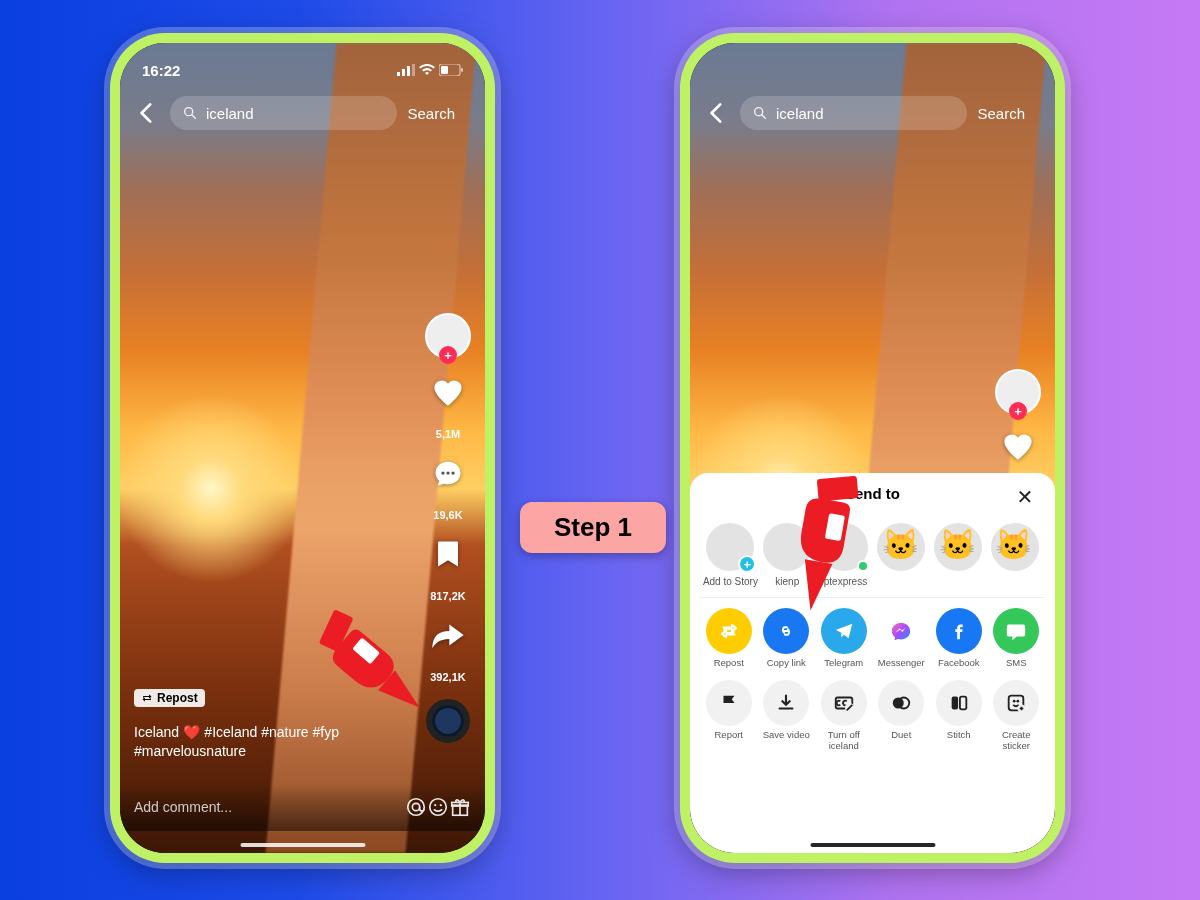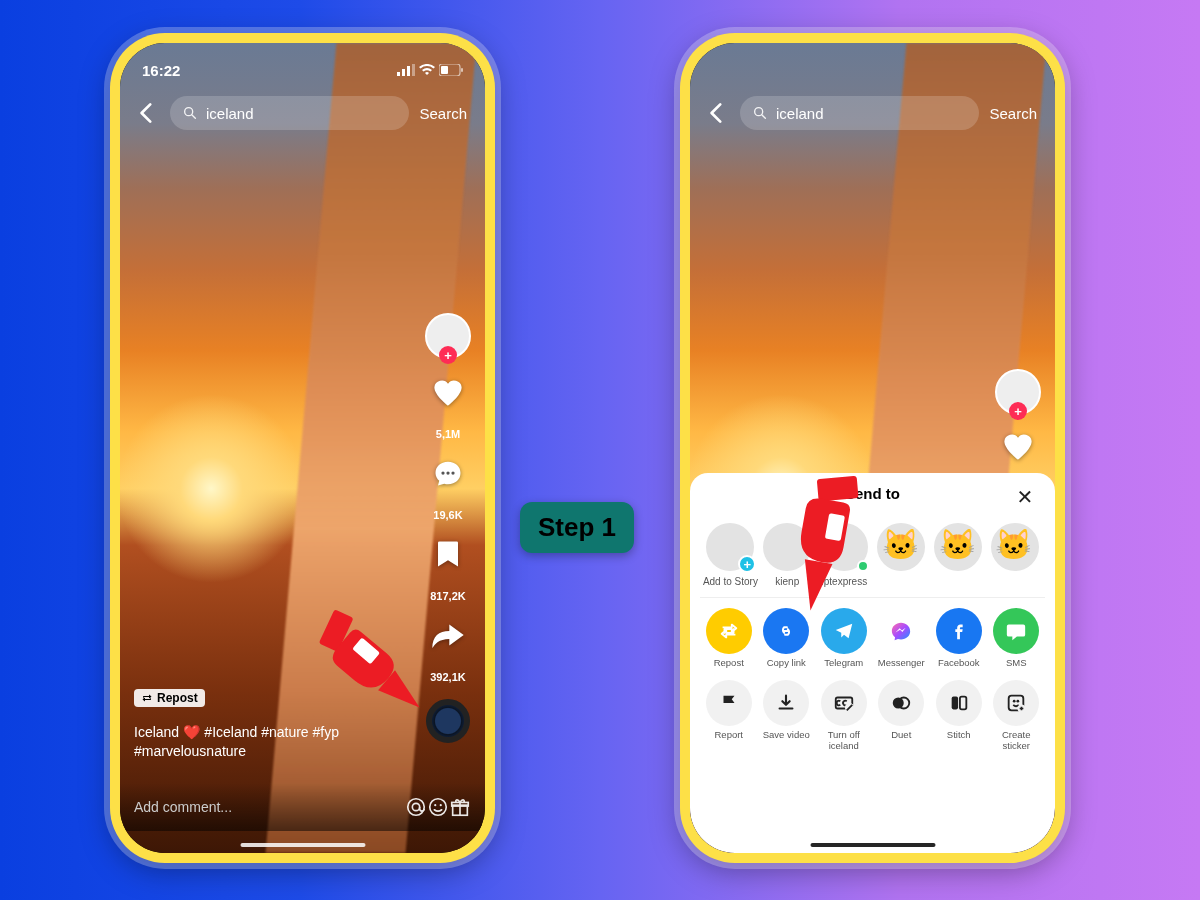--- a/index.html
+++ b/index.html
@@ -5,21 +5,21 @@
   * { box-sizing: border-box; margin: 0; padding: 0; }
   body {
     width: 1200px; height: 900px;
     background: linear-gradient(90deg, #0a3fe0 0%, #1e4be8 25%, #6664f2 50%, #b173f1 75%, #c679f4 100%);
     font-family: -apple-system, Helvetica, Arial, sans-serif;
     position: relative; overflow: hidden;
   }
   
   .phone {
     position: absolute; width: 385px; height: 830px;
-    background: #fde047; border-radius: 55px;
+    background: #bef264; border-radius: 55px;
     box-shadow: 0 0 0 6px rgba(255,255,255,.25), 0 8px 30px rgba(0,0,0,.35);
     overflow: hidden;
   }
   .screen {
     position: absolute; inset: 10px; border-radius: 45px; overflow: hidden;
     background: #000;
   }
   
   .video-bg {
     position:absolute; inset:0;
@@ -32,21 +32,21 @@
     background: linear-gradient(180deg, #a66338 0%, #c4763f 25%, #e0905a 45%, #f0a86e 60%, #d0814f 80%, #8f4c25 100%);
     transform: skewX(-5deg);
     filter: blur(1.2px);
     opacity:.95;
   }
   
   .statusbar { position:absolute; top:0; left:0; right:0; height:46px; display:flex; align-items:center; justify-content:space-between; padding: 8px 22px 0; color:#fff; font-weight:600; font-size:15px; z-index:20;}
   .status-icons { display:flex; gap:4px; align-items:center;}
   .status-icons svg { display:block; }
   
-  .tk-header { position:absolute; top:48px; left:0; right:4px; height:44px; display:flex; align-items:center; gap:10px; padding:0 14px; z-index:20;}
+  .tk-header { position:absolute; top:48px; left:0; right:16px; height:44px; display:flex; align-items:center; gap:10px; padding:0 14px; z-index:20;}
   .back-ic { width:26px; height:26px; color:#fff;}
   .search-pill { flex:1; height:34px; background:rgba(255,255,255,.18); border-radius:20px; display:flex; align-items:center; padding:0 12px; gap:8px; color:#fff; font-size:15px;}
   .search-pill svg { width:16px; height:16px; opacity:.9;}
   .search-btn { color:#fff; font-size:15px; font-weight:500;}
   
   .rail { position:absolute; right:10px; bottom:110px; width:54px; display:flex; flex-direction:column; align-items:center; gap:16px; z-index:20; color:#fff; text-align:center;}
   .rail .avatar { width:46px; height:46px; border-radius:50%; background:#eee; border:2px solid #fff; position:relative;}
   .rail .avatar .fol { position:absolute; bottom:-7px; left:50%; transform:translateX(-50%); width:18px; height:18px; background:#fe2c55; border-radius:50%; display:flex; align-items:center; justify-content:center; color:#fff; font-size:13px; font-weight:700;}
   .rail .ic-stack { display:flex; flex-direction:column; align-items:center; gap:19px;}
   .rail .ic { width:34px; height:34px; display:flex; align-items:center; justify-content:center;}
@@ -65,22 +65,22 @@
   .home-ind { position:absolute; bottom:6px; left:50%; transform:translateX(-50%); width:125px; height:4px; border-radius:3px; background:#fff; opacity:.85; z-index:25;}
   .home-ind.dark { background:#000; }
   
   .pointer {
     position:absolute; z-index:30; width:150px; height:120px;
     transform-origin: center;
   }
   
   .step-badge {
     position:absolute; z-index:40;
-    background:#0f766e; color:#000; font-weight:800; font-size:26px;
-    padding:10px 18px; border-radius:12px; box-shadow:0 3px 10px rgba(0,0,0,.3);
+    background:#fca5a5; color:#000; font-weight:800; font-size:26px;
+    padding:10px 34px; border-radius:12px; box-shadow:0 3px 10px rgba(0,0,0,.3);
   }
   
   .sheet {
     position:absolute; left:0; right:0; bottom:0; height:380px;
     background:#fff; border-radius:18px 18px 0 0; z-index:25;
     display:flex; flex-direction:column; padding:12px 10px 0;
     color:#000;
   }
   .sheet-title-row { display:flex; justify-content:center; position:relative; height:28px; margin-bottom:4px;}
   .sheet-title { font-weight:700; font-size:15px; }

